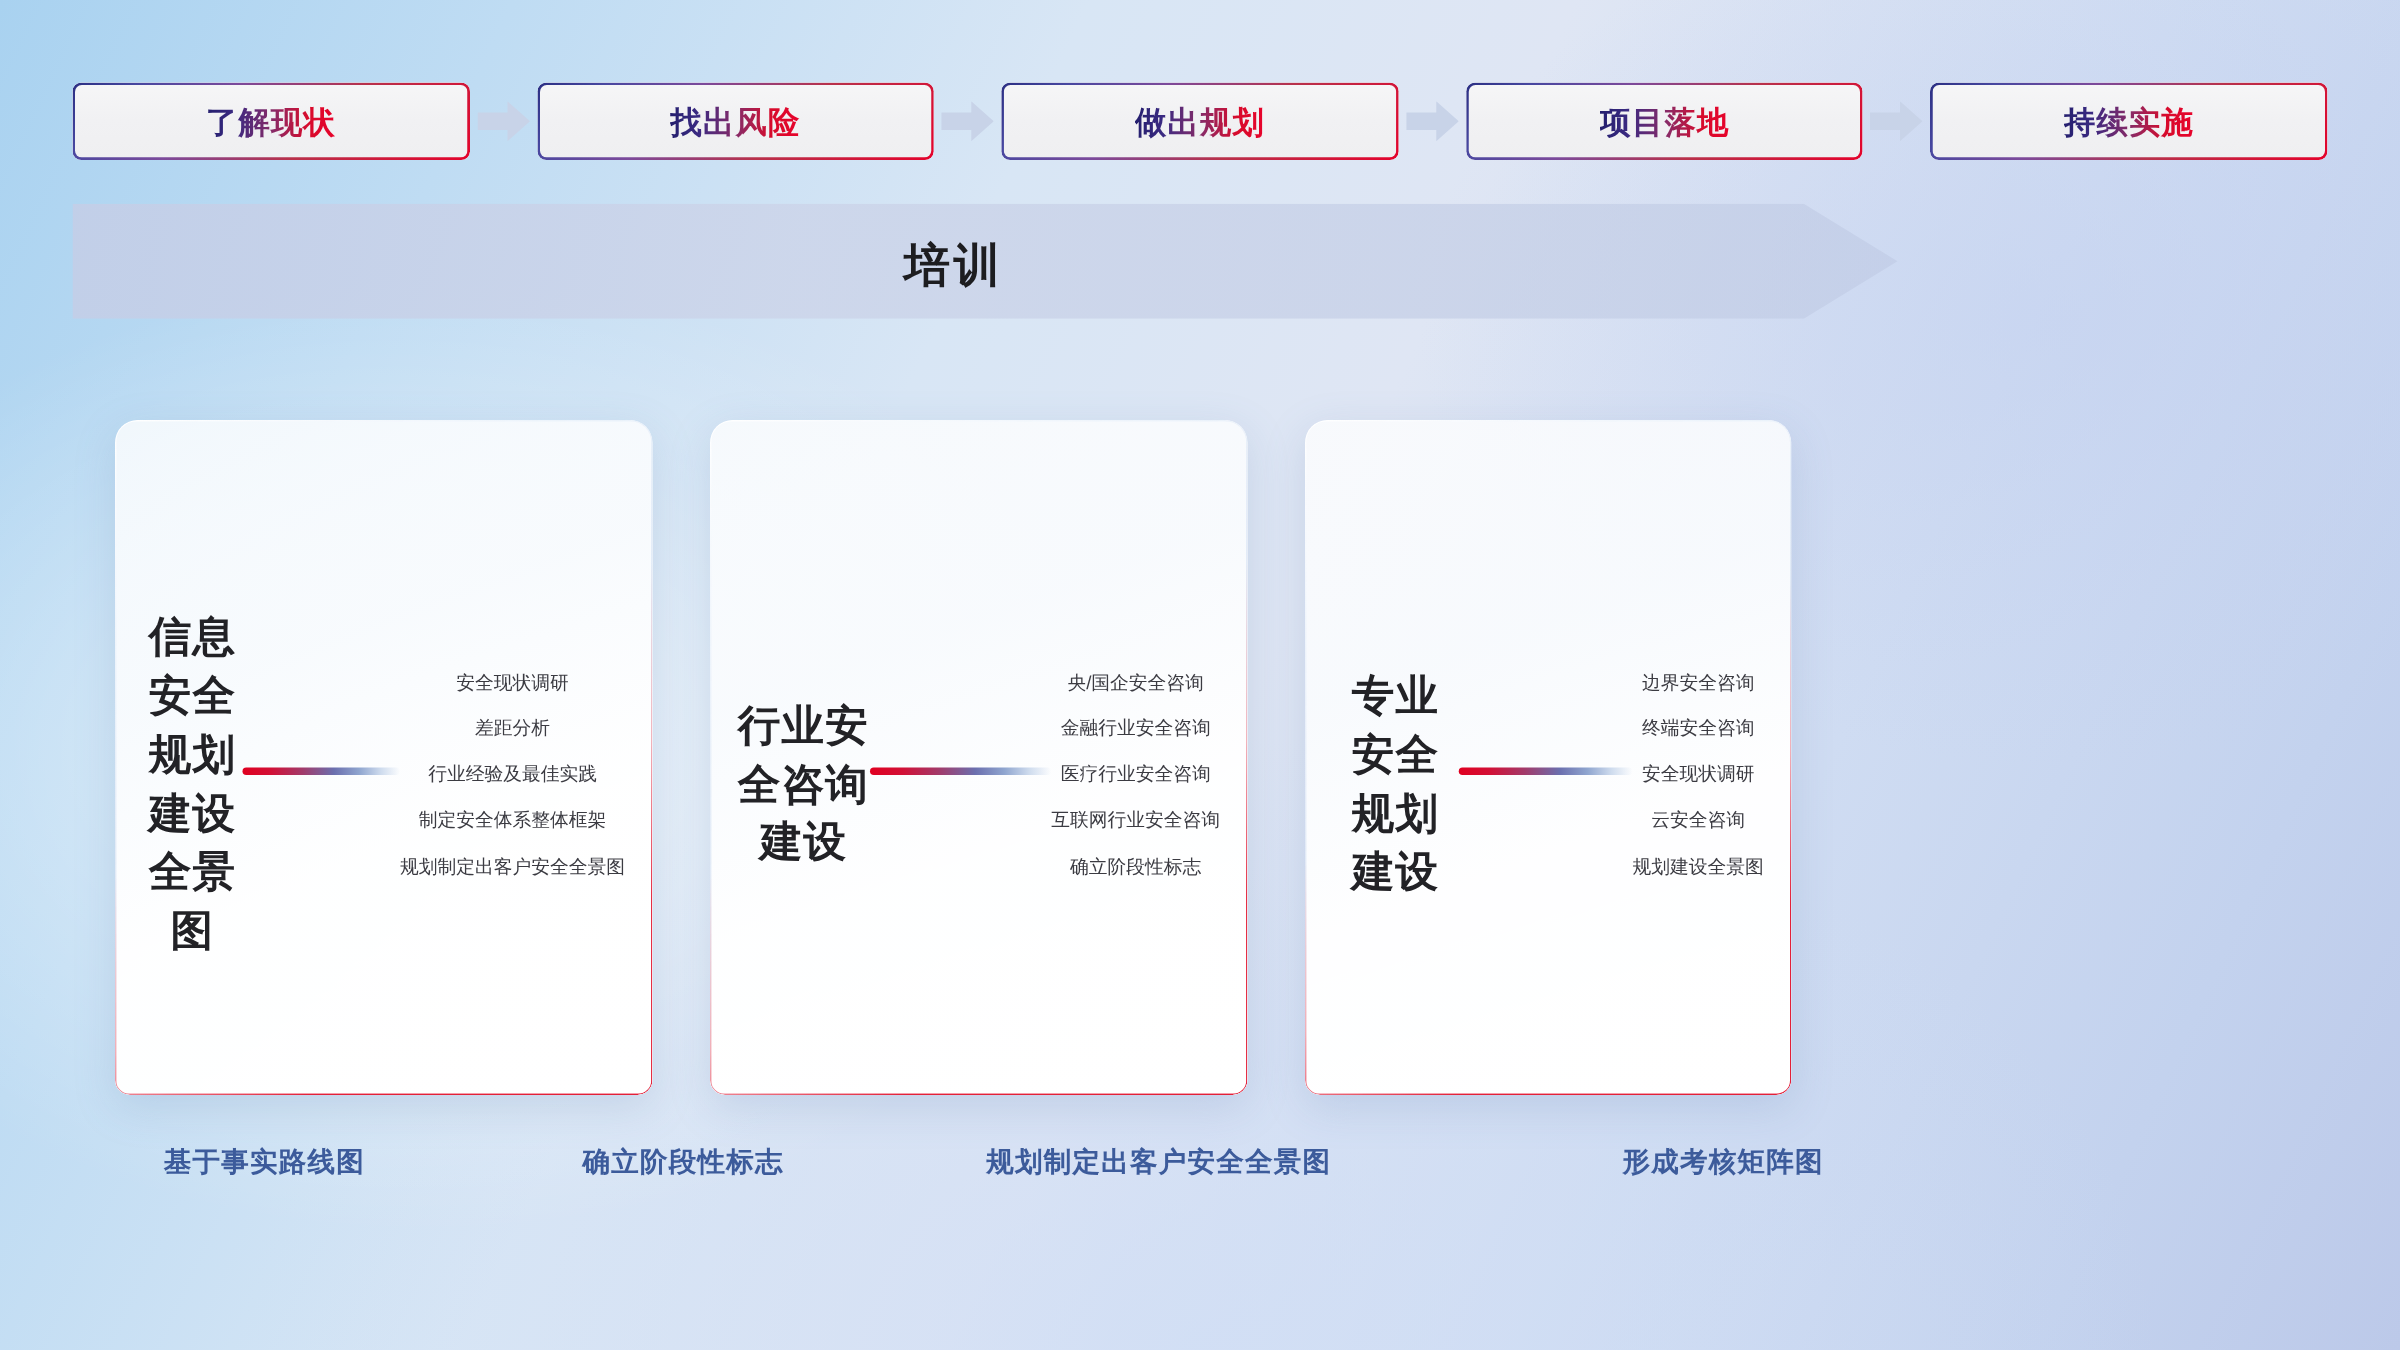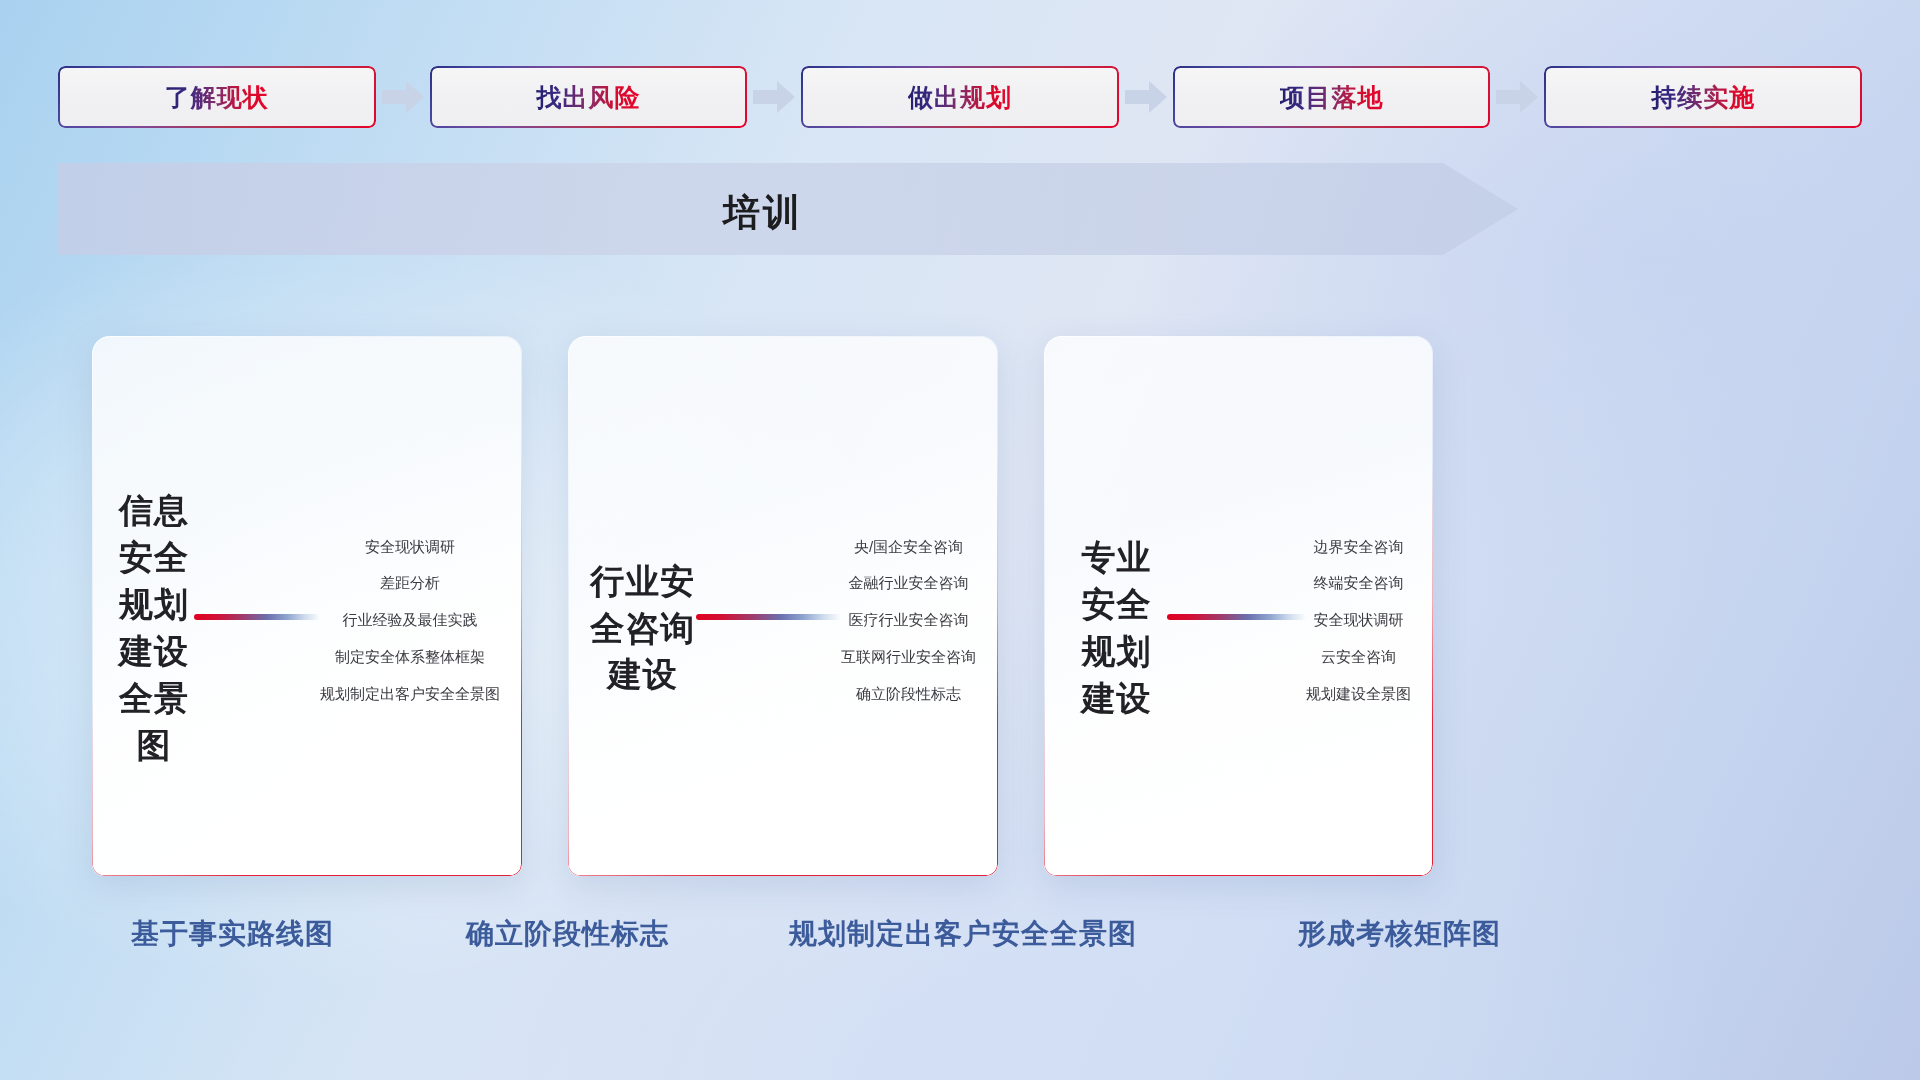--- a/index.html
+++ b/index.html
@@ -187,21 +187,21 @@
   #captions {
     position: absolute;
     left: 0;
     top: 915px;
     width: 1920px;
     height: 44px;
   }
   .caption {
     position: absolute;
     top: 0;
-    font-size: 28px;
+    font-size: 22px;
     font-weight: 700;
     color: #3c5b9b;
     letter-spacing: 1px;
     white-space: nowrap;
   }
   .cap-0 { left: 131px; }
   .cap-1 { left: 466px; }
   .cap-2 { left: 789px; }
   .cap-3 { left: 1298px; }
 </style>

